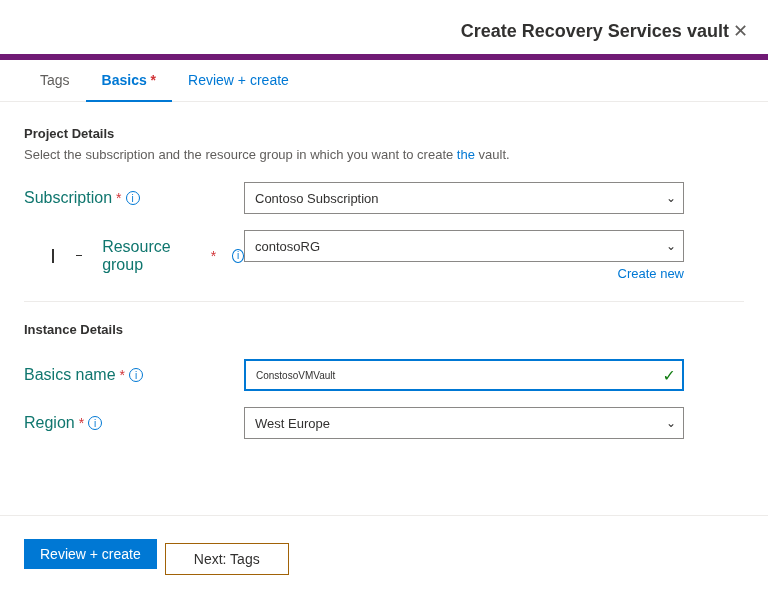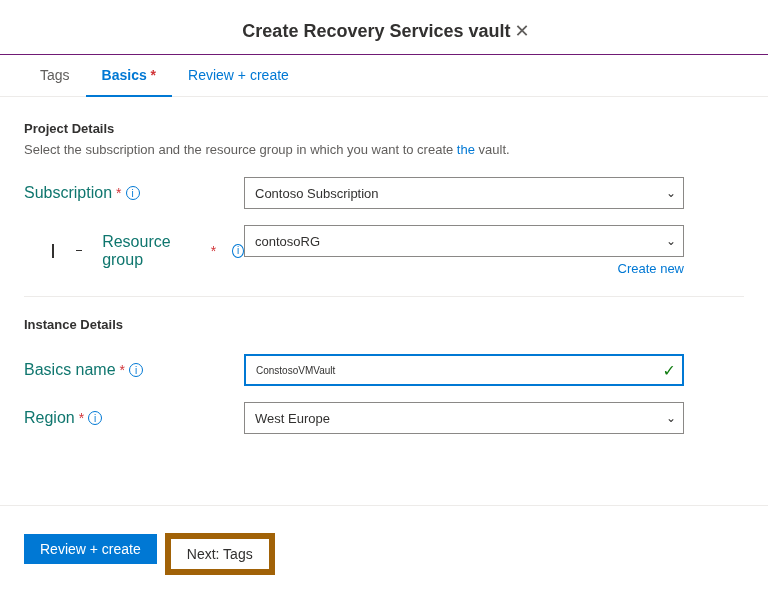--- a/index.html
+++ b/index.html
@@ -17,23 +17,23 @@
       width: 768px;
       min-height: 591px;
       display: flex;
       flex-direction: column;
       box-shadow: 0 2px 12px rgba(0,0,0,0.2);
       position: relative;
     }
     .dialog-header {
       display: flex;
       align-items: center;
-      justify-content: center;
+      justify-content: flex-end;
       padding: 16px 16px 8px 24px;
-      border-bottom: 1px solid #701a75;
+      border-bottom: 6px solid #701a75;
     }
     .dialog-title {
       font-size: 18px;
       font-weight: 600;
       color: #323130;
     }
     .close-btn {
       background: none;
       border: none;
       cursor: pointer;
@@ -195,22 +195,22 @@
       color: #fff;
       border: none;
       padding: 7px 16px;
       font-size: 14px;
       cursor: pointer;
       font-family: inherit;
     }
     .btn-secondary {
       background: #fff;
       color: #323130;
-      border: 6px solid #a16207;
-      padding: 7px 16px;
+      border: 1px solid #a16207;
+      padding: 7px 28px;
       font-size: 14px;
       cursor: pointer;
       font-family: inherit;
       margin-top: 11px;
     }
   </style>
 </head>
 <body>
 
 <div class="dialog">

